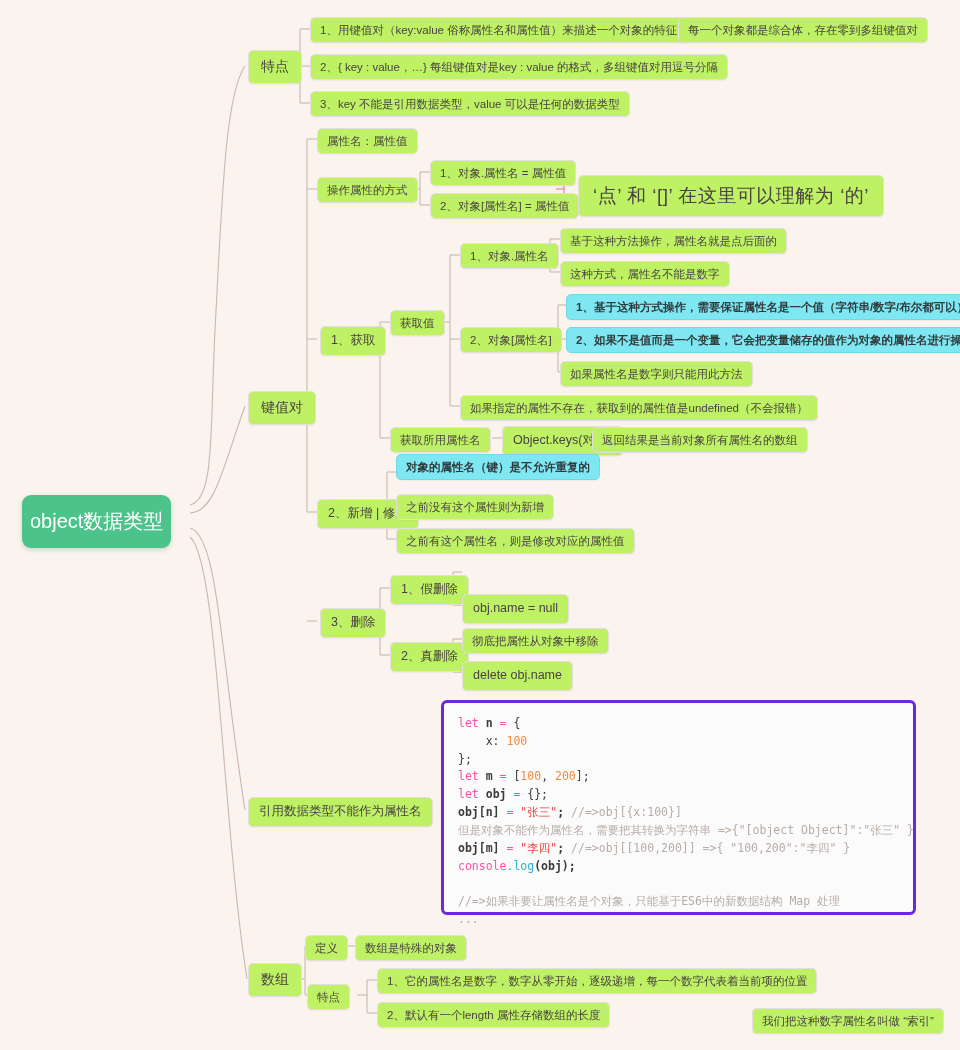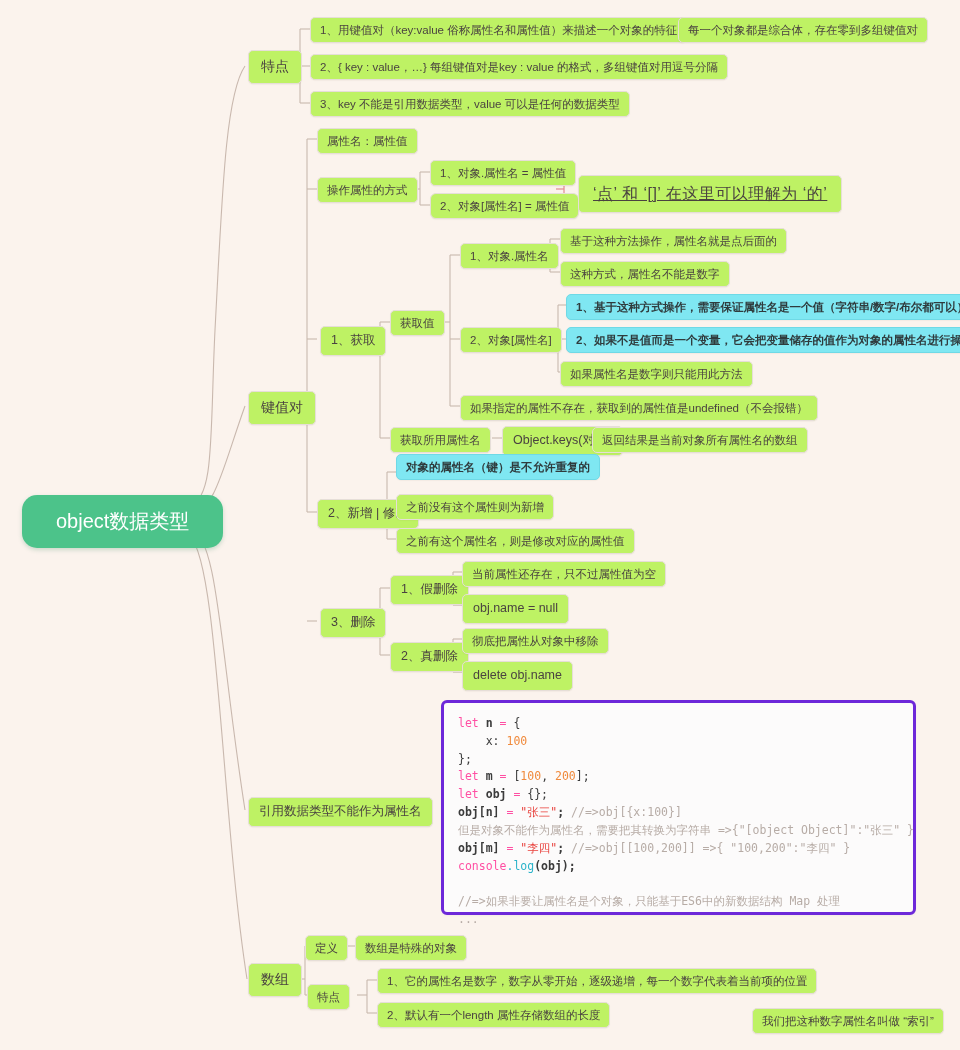--- a/index.html
+++ b/index.html
@@ -21,35 +21,35 @@
     color:#4a4340;
     font-size:11.5px;
     line-height:1.25;
     padding:5px 9px;
     white-space:nowrap;
     box-shadow:0 1px 1px rgba(120,100,90,.06);
   }
   .node.root{
     background:#4cc38a;
     border:none;
-    border-radius:15px;
+    border-radius:9px;
     color:#ffffff;
     font-size:20px;
-    padding:14px 34px;
+    padding:14px 8px;
     box-shadow:0 2px 4px rgba(60,140,100,.25);
   }
   .node.big{font-size:14px;padding:7px 12px;}
   .node.mid{font-size:12.5px;padding:6px 10px;}
   .node.hl{
     background:#7fe7f2;
     border-color:#6fd9e6;
     font-weight:bold;
     color:#2f3b3d;
   }
-  .node.quote{font-size:16px;padding:8px 14px;letter-spacing:.5px;text-decoration:underline;}
+  .node.quote{font-size:19px;padding:8px 14px;letter-spacing:.5px;}
   .code{
     position:absolute;
     box-sizing:border-box;
     background:#fcfbfb;
     border:3px solid #6d28d9;
     border-radius:6px;
     padding:12px 14px;
     font-family:"DejaVu Sans Mono","Liberation Mono",monospace;
     font-size:11.5px;
     line-height:1.55;
@@ -200,21 +200,20 @@
   <div class="node mid" style="left:502px;top:426px;">Object.keys(对象)</div>
   <div class="node" style="left:592px;top:427px;">返回结果是当前对象所有属性名的数组</div>
 
   <div class="node mid" style="left:317px;top:499px;">2、新增 | 修改</div>
   <div class="node hl" style="left:396px;top:454px;">对象的属性名（键）是不允许重复的</div>
   <div class="node" style="left:396px;top:494px;">之前没有这个属性则为新增</div>
   <div class="node" style="left:396px;top:528px;">之前有这个属性名，则是修改对应的属性值</div>
 
   <div class="node mid" style="left:320px;top:608px;">3、删除</div>
   <div class="node mid" style="left:390px;top:575px;">1、假删除</div>
-  <div class="node" style="left:462px;top:561px;">当前属性还存在，只不过属性值为空</div>
   <div class="node mid" style="left:462px;top:594px;">obj.name = null</div>
   <div class="node mid" style="left:390px;top:642px;">2、真删除</div>
   <div class="node" style="left:462px;top:628px;">彻底把属性从对象中移除</div>
   <div class="node mid" style="left:462px;top:661px;">delete obj.name</div>
 
   <div class="node mid" style="left:248px;top:797px;">引用数据类型不能作为属性名</div>
   <div class="code" id="code-block" style="left:441px;top:700px;width:475px;height:215px;"><div><span class="kw">let </span><span class="bold">n </span><span class="op">= </span><span>{</span></div><div><span>    x: </span><span class="num">100</span></div><div><span>};</span></div><div><span class="kw">let </span><span class="bold">m </span><span class="op">= </span><span>[</span><span class="num">100</span><span>, </span><span class="num">200</span><span>];</span></div><div><span class="kw">let </span><span class="bold">obj </span><span class="op">= </span><span>{};</span></div><div><span class="bold">obj[n] </span><span class="op">= </span><span class="str">"张三"</span><span class="bold">; </span><span class="cm">//=&gt;obj[{x:100}]</span></div><div><span class="cm">但是对象不能作为属性名，需要把其转换为字符串 =&gt;{"[object Object]":"张三" }</span></div><div><span class="bold">obj[m] </span><span class="op">= </span><span class="str">"李四"</span><span class="bold">; </span><span class="cm">//=&gt;obj[[100,200]] =&gt;{ "100,200":"李四" }</span></div><div><span class="kw">console</span><span class="fn">.log</span><span class="bold">(obj);</span></div><div><span> </span></div><div><span class="cm">//=&gt;如果非要让属性名是个对象，只能基于ES6中的新数据结构 Map 处理</span></div><div><span class="cm">...</span></div></div>
 
   <div class="node big" style="left:248px;top:963px;">数组</div>
   <div class="node" style="left:305px;top:935px;">定义</div>

